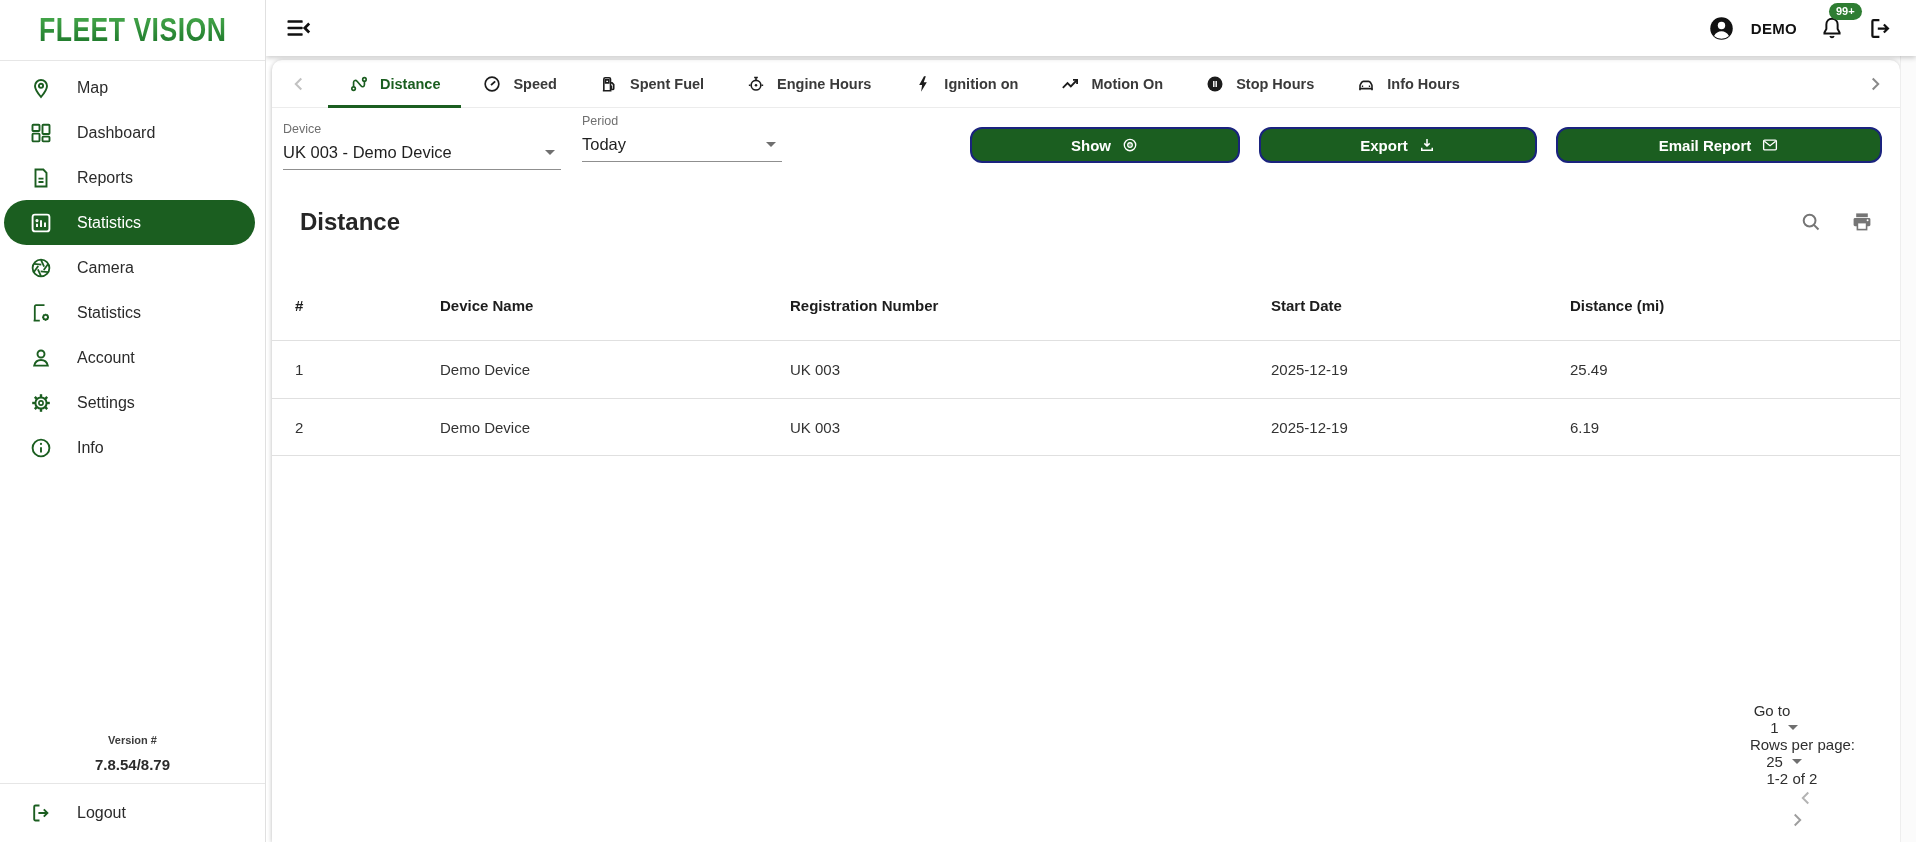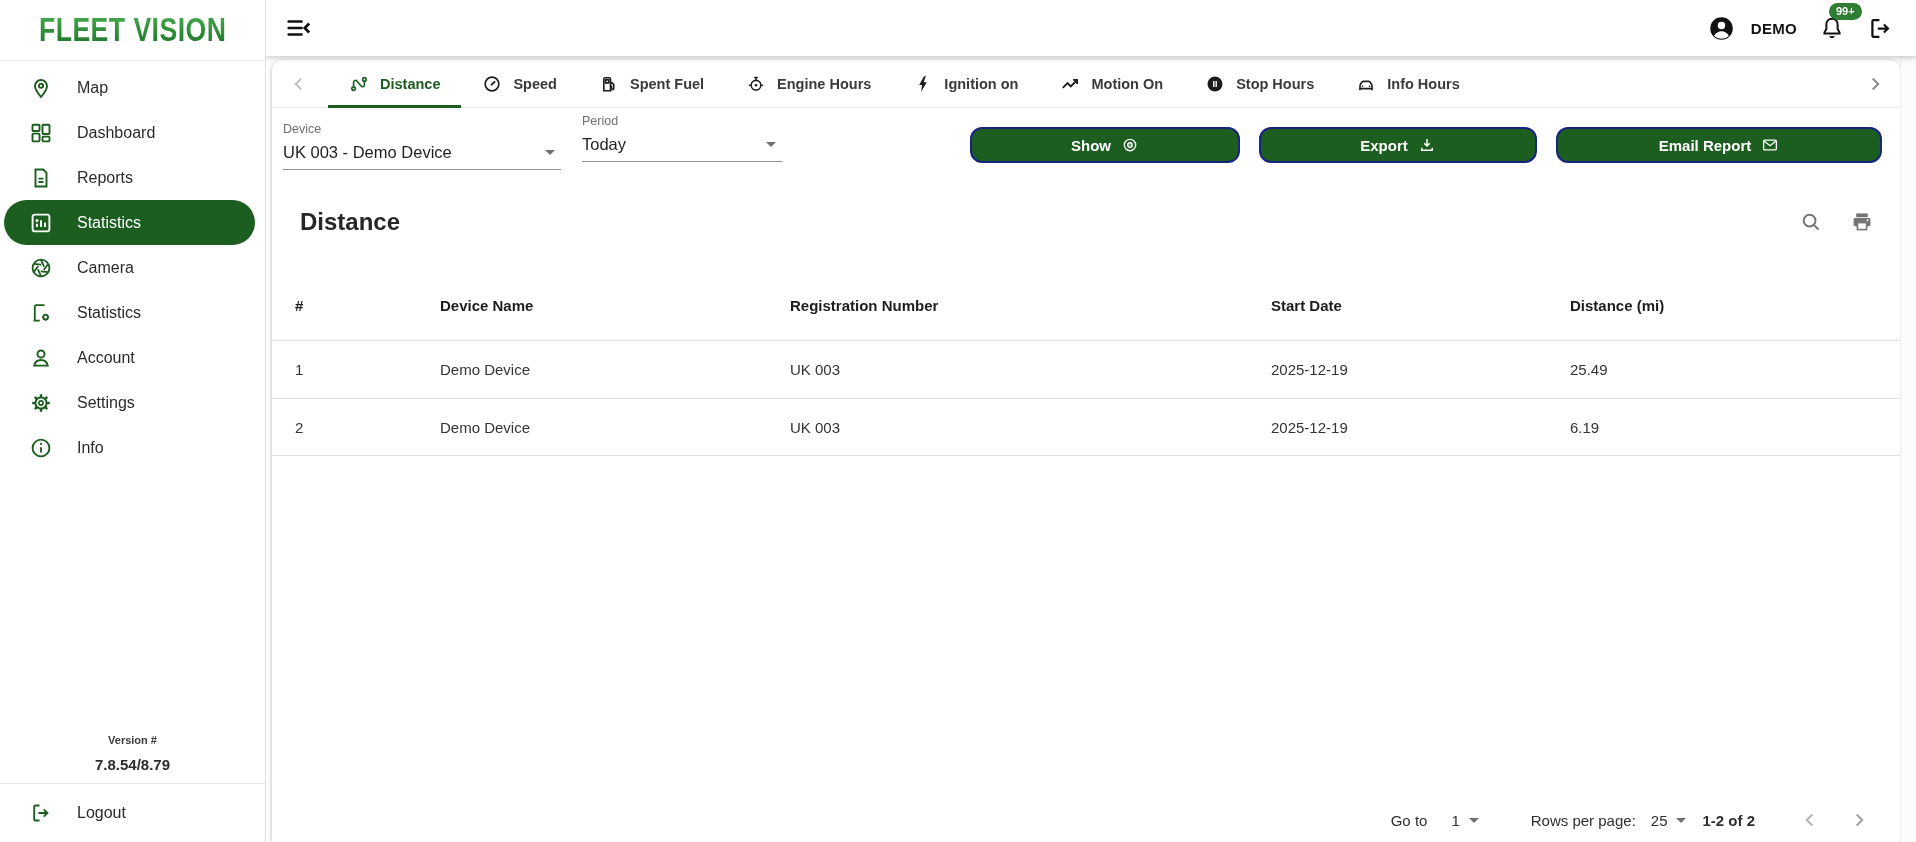--- a/index.html
+++ b/index.html
@@ -94,25 +94,25 @@
   
   .table { margin-top:34px; }
   .trow { display:grid; grid-template-columns:145px 350px 481px 299px 1fr;
     padding-left:23px; align-items:center; }
   .thead { height:70px; font-weight:bold; font-size:15px; color:#1d1d1d; }
   .tbody-row { height:58px; font-size:15px; color:#333; border-top:1px solid #e0e0e0; }
   .tbody-row:last-child { border-bottom:1px solid #e0e0e0; }
 
   
   .pagination { position:absolute; right:30px; bottom:11px; display:flex;
-    align-items:center; font-size:15px; color:#2f2f2f; }
+    align-items:center; font-size:15px; color:#2f2f2f;flex-direction:column; }
   .pg-goto-label { margin-right:24px; }
   .pg-val { display:flex; align-items:center; gap:9px; cursor:pointer; }
   .pg-rows-label { margin-left:52px; margin-right:15px; }
-  .pg-range { margin-left:16px;font-weight:bold; }
+  .pg-range { margin-left:16px; }
   .pg-chev { width:22px; height:22px; cursor:pointer; }
   .pg-chev.prev { margin-left:44px; color:#b3b3b3; }
   .pg-chev.next { margin-left:27px; color:#9e9e9e; }
 </style>
 </head>
 <body>
 
 <aside class="sidebar">
   <div class="logo-wrap">
     <div class="logo">FLEET VISION</div>

